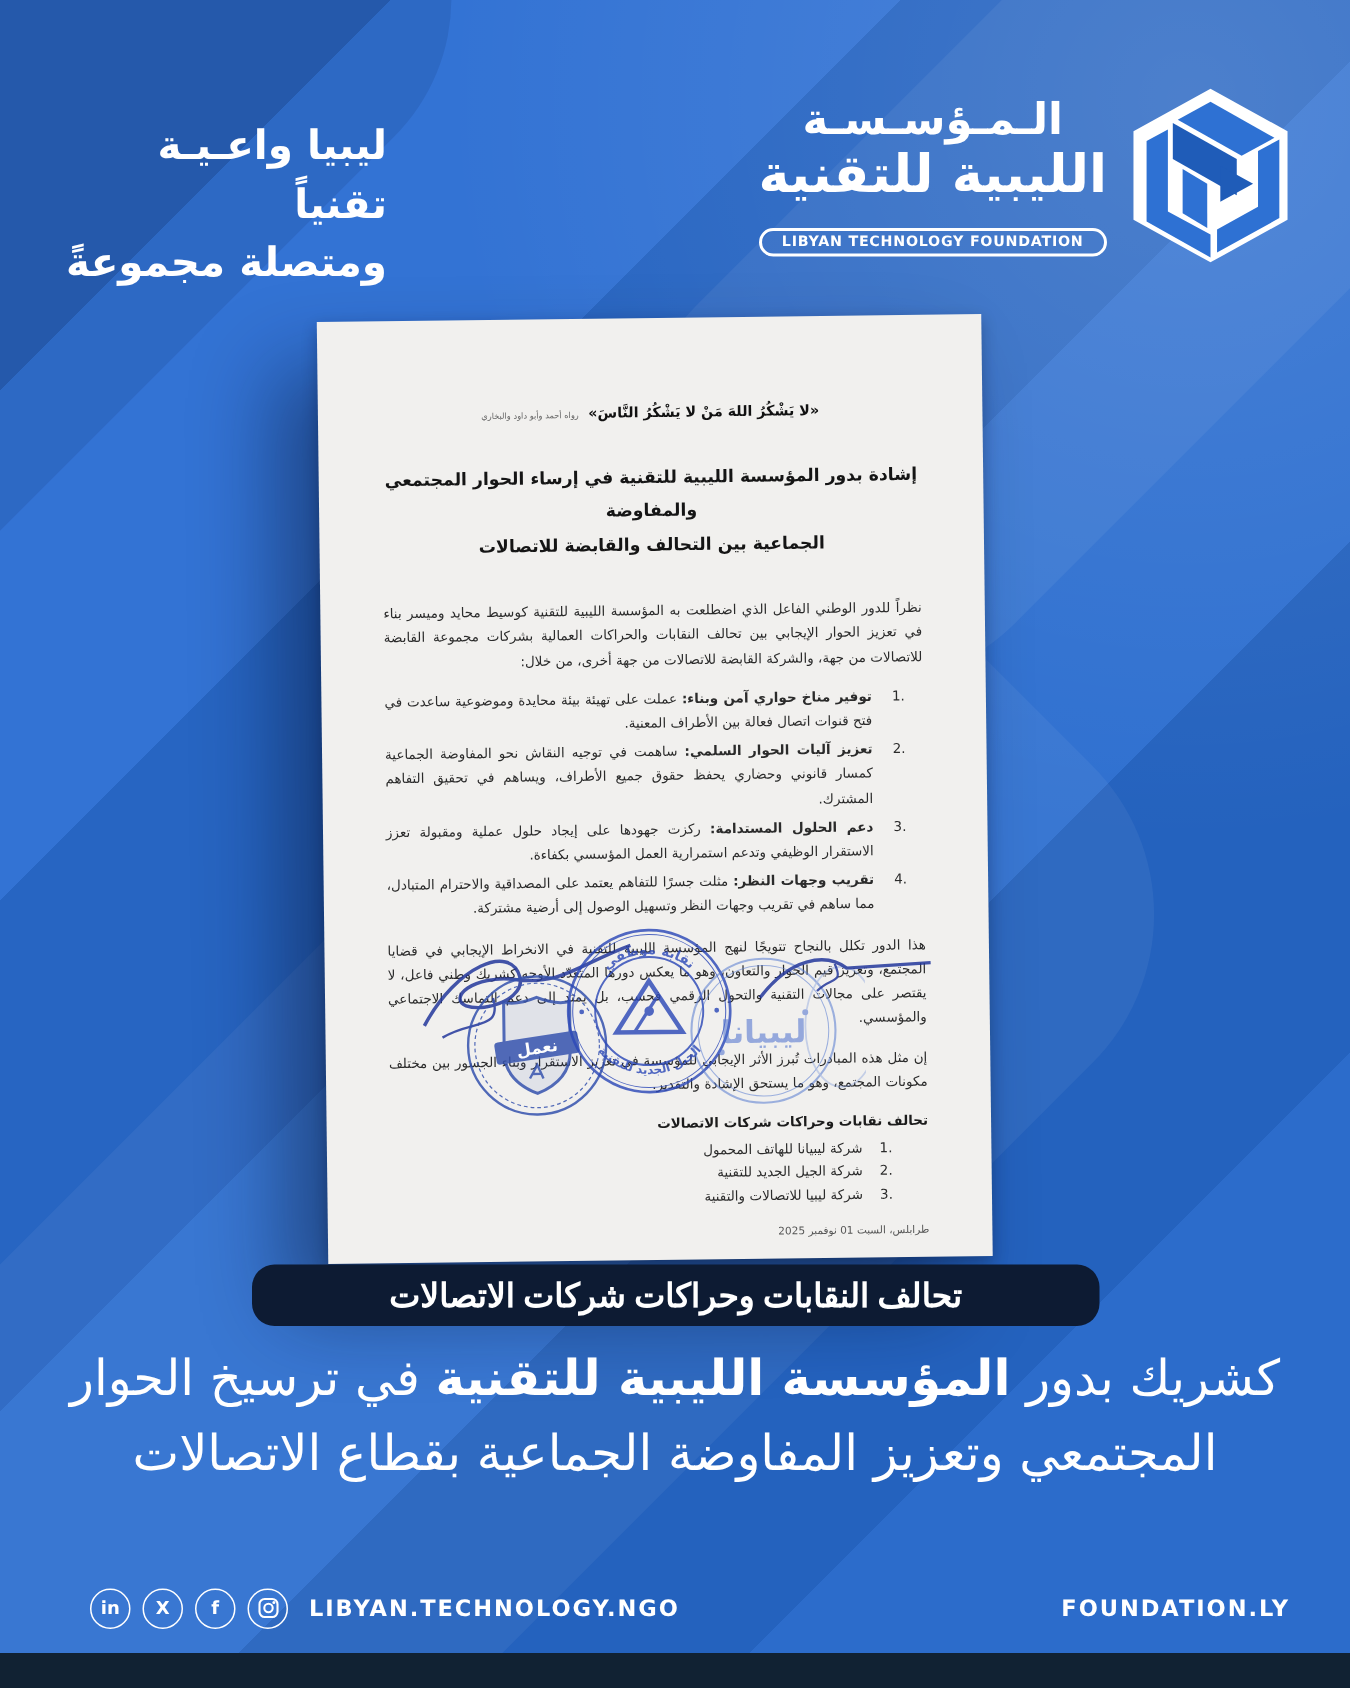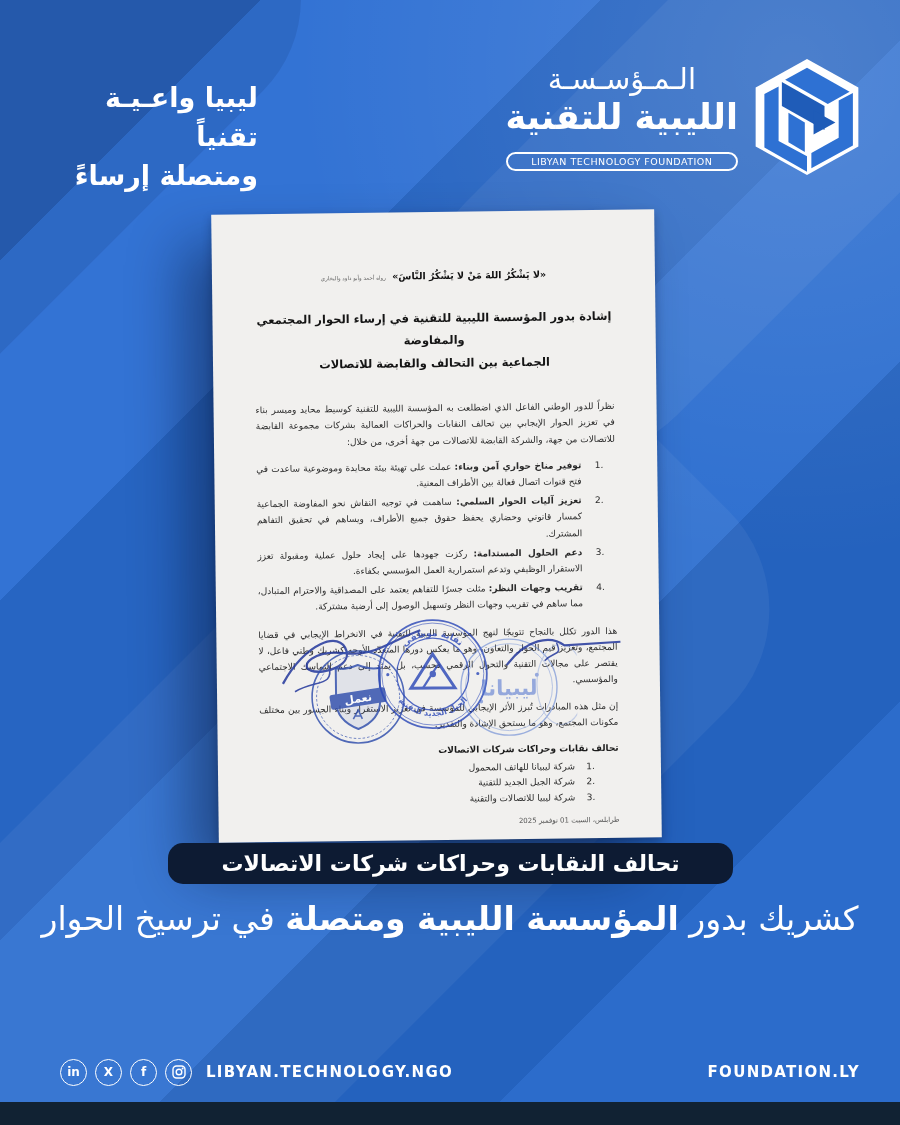--- a/index.html
+++ b/index.html
@@ -19,24 +19,24 @@
   .swoosh{position:absolute;border-radius:140px;pointer-events:none;}
   .swoosh.s1{width:1100px;height:420px;left:-260px;top:640px;transform:rotate(-45deg);background:rgba(255,255,255,.05);}
   .swoosh.s2{width:900px;height:300px;left:340px;top:-60px;transform:rotate(-45deg);background:rgba(255,255,255,.06);}
   .swoosh.s3{width:800px;height:260px;left:-420px;top:60px;transform:rotate(-45deg);background:rgba(0,20,60,.10);}
 
   
   .tagline{position:absolute;left:40px;top:78px;width:218px;text-align:right;direction:rtl;
     color:#fff;font-weight:bold;font-size:27px;line-height:1.45;}
   .logo{position:absolute;right:38px;top:58px;display:flex;align-items:center;gap:14px;direction:ltr;}
   .logo-word{text-align:center;color:#fff;direction:rtl;}
-  .logo-ar1{font-size:29px;font-weight:normal;line-height:1.15;}
+  .logo-ar1{font-size:29px;font-weight:bold;line-height:1.15;}
   .logo-ar2{font-size:35px;font-weight:bold;line-height:1.2;}
   .logo-en{margin-top:14px;border:2px solid #fff;border-radius:11px;padding:2px 9px;
-    font-size:9.5px;font-weight:normal;letter-spacing:.5px;color:#fff;direction:ltr;white-space:nowrap;}
+    font-size:9.5px;font-weight:bold;letter-spacing:.5px;color:#fff;direction:ltr;white-space:nowrap;}
   .logo-icon{width:110px;height:118px;}
 
   
   .paper{position:absolute;left:215px;top:212px;width:443px;height:628px;background:#f1f0ee;
     transform:rotate(-.7deg);box-shadow:-28px 32px 55px rgba(5,16,45,.45), 0 4px 10px rgba(5,16,45,.3);
     direction:rtl;color:#222;}
   .paper-inner{position:absolute;inset:0;padding:58px 42px 0 42px;box-sizing:border-box;}
   .quote{text-align:center;font-size:9.5px;font-weight:bold;color:#111;}
   .quote-attr{font-size:5.5px;font-weight:normal;color:#666;margin-right:3px;}
   .doc-title{margin-top:26px;text-align:center;font-size:11.5px;font-weight:bold;line-height:1.95;color:#151515;}
@@ -50,21 +50,21 @@
   .companies{margin:6px 24px 0 0;padding:0;list-style:none;counter-reset:c;font-size:9px;line-height:1.75;color:#2b2b2b;}
   .companies li{counter-increment:c;position:relative;padding-right:20px;}
   .companies li::before{content:counter(c) ".";position:absolute;right:0;top:0;direction:ltr;}
   .dateline{margin:10px 0 0 0;font-size:7px;color:#555;}
 
   .stamp{position:absolute;}
 
   
   .badge{position:absolute;left:168px;top:843px;width:565px;height:41px;background:#0d1b33;border-radius:15px;
     display:flex;align-items:center;justify-content:center;}
-  .badge-text{color:#fff;font-weight:bold;font-size:22px;direction:rtl;}
+  .badge-text{color:#fff;font-weight:bold;font-size:22px;direction:rtl;font-family:Liberation Serif, serif;}
   .headline{position:absolute;left:30px;top:894px;width:840px;text-align:center;direction:rtl;
     color:#fff;font-size:33px;line-height:1.5;font-weight:normal;}
   .headline b{font-weight:bold;}
 
   
   .footer{position:absolute;left:0;right:0;top:1044px;height:56px;display:flex;align-items:center;}
   .socials{display:flex;align-items:flex-end;gap:8px;margin-left:60px;}
   .soc{width:27px;height:27px;border:1.6px solid #fff;border-radius:50%;box-sizing:border-box;
     display:flex;align-items:center;justify-content:center;color:#fff;font-weight:bold;font-size:12px;}
   .handle{margin-left:14px;color:#fff;font-weight:bold;font-size:15px;letter-spacing:1.3px;}
@@ -73,21 +73,21 @@
 </head>
 <body>
 
 <div class="canvas">
   <div class="swoosh s1"></div>
   <div class="swoosh s2"></div>
   <div class="swoosh s3"></div>
 
   <div class="tagline">
     <div>ليبيا واعـيـة تقنياً</div>
-    <div>ومتصلة إرساءً</div>
+    <div>ومتصلة مجموعةً</div>
   </div>
 
   <div class="logo">
     <div class="logo-word">
       <div class="logo-ar1">الـمـؤسـسـة</div>
       <div class="logo-ar2">الليبية للتقنية</div>
       <div class="logo-en">LIBYAN TECHNOLOGY FOUNDATION</div>
     </div>
     <svg class="logo-icon" viewBox="0 0 100 108">
       <polygon points="50,1 97,27 97,81 50,107 3,81 3,27" fill="#ffffff"></polygon>
@@ -181,21 +181,22 @@
       <path d="M2 34 C22 8 46 4 60 15 L116 12" fill="none" stroke="#24389c" stroke-width="2.2"></path>
       <path d="M40 30 C50 20 58 26 52 12" fill="none" stroke="#24389c" stroke-width="1.5"></path>
     </svg>
   </div>
 
   <div class="badge">
     <span class="badge-text">تحالف النقابات وحراكات شركات الاتصالات</span>
   </div>
 
   <div class="headline">
-    <span>كشريك بدور </span><b>المؤسسة الليبية ومتصلة</b><span> في ترسيخ الحوار</span>
+    <span>كشريك بدور </span><b>المؤسسة الليبية للتقنية</b><span> في ترسيخ الحوار</span>
+    <div>المجتمعي وتعزيز المفاوضة الجماعية بقطاع الاتصالات</div>
   </div>
 
   <div class="footer">
     <div class="socials">
       <div class="soc">
           <span>in</span>
         </div>
       <div class="soc">
           <span>X</span>
         </div>

